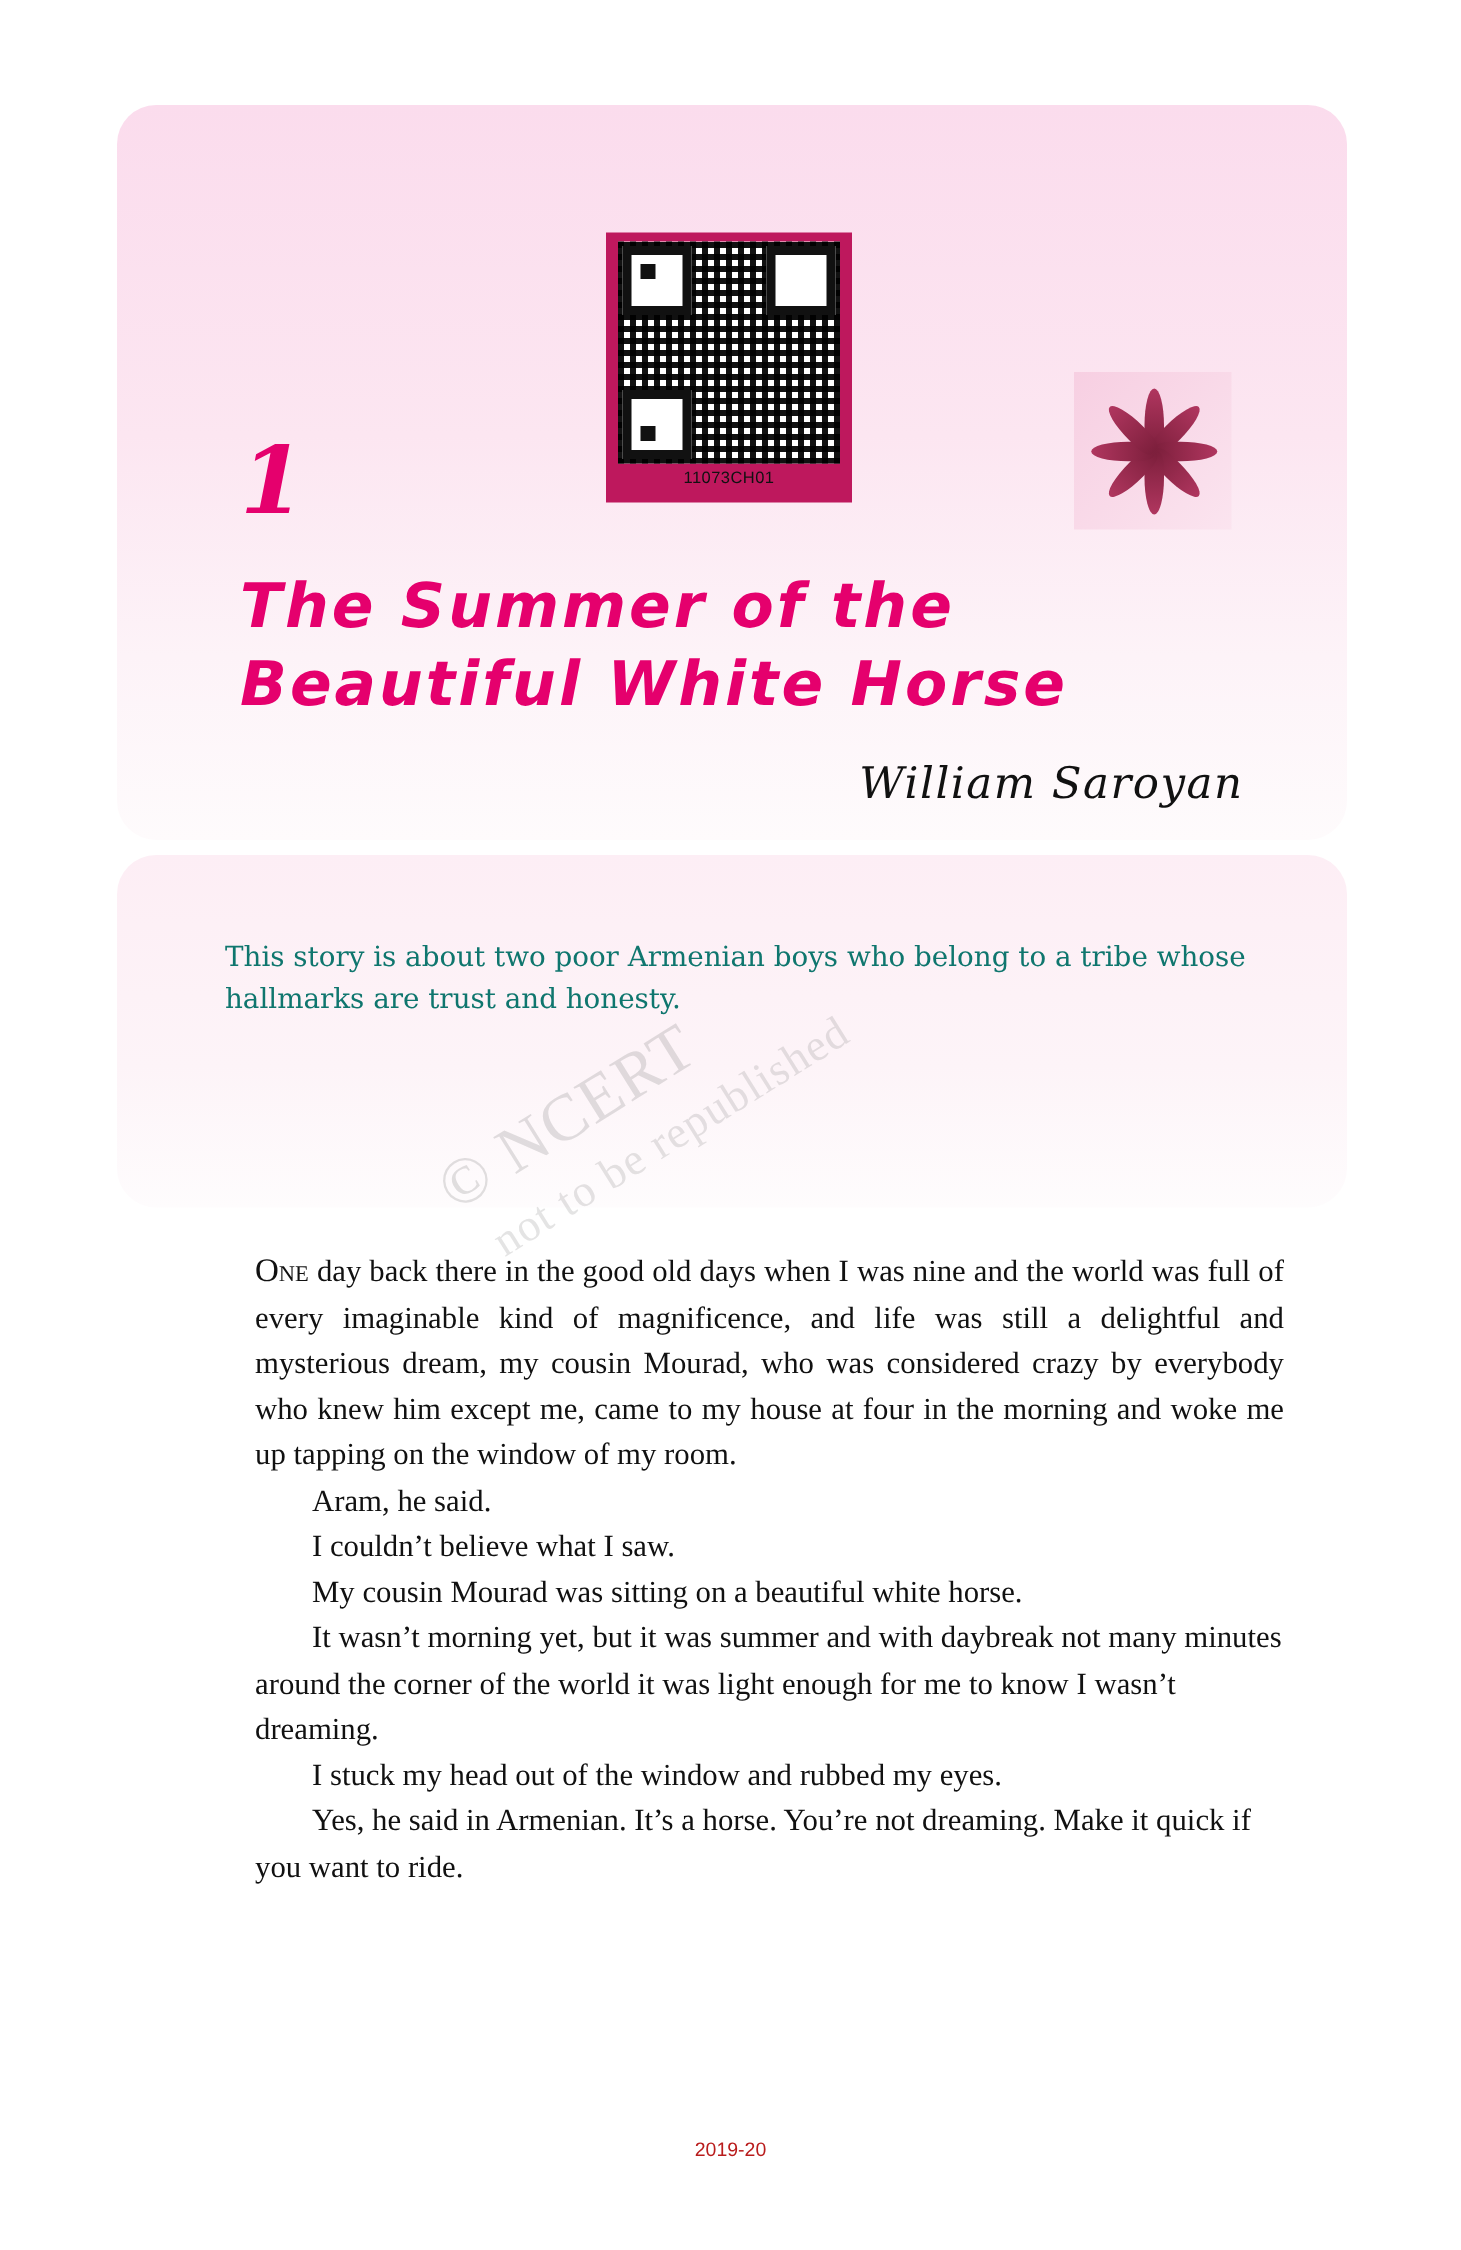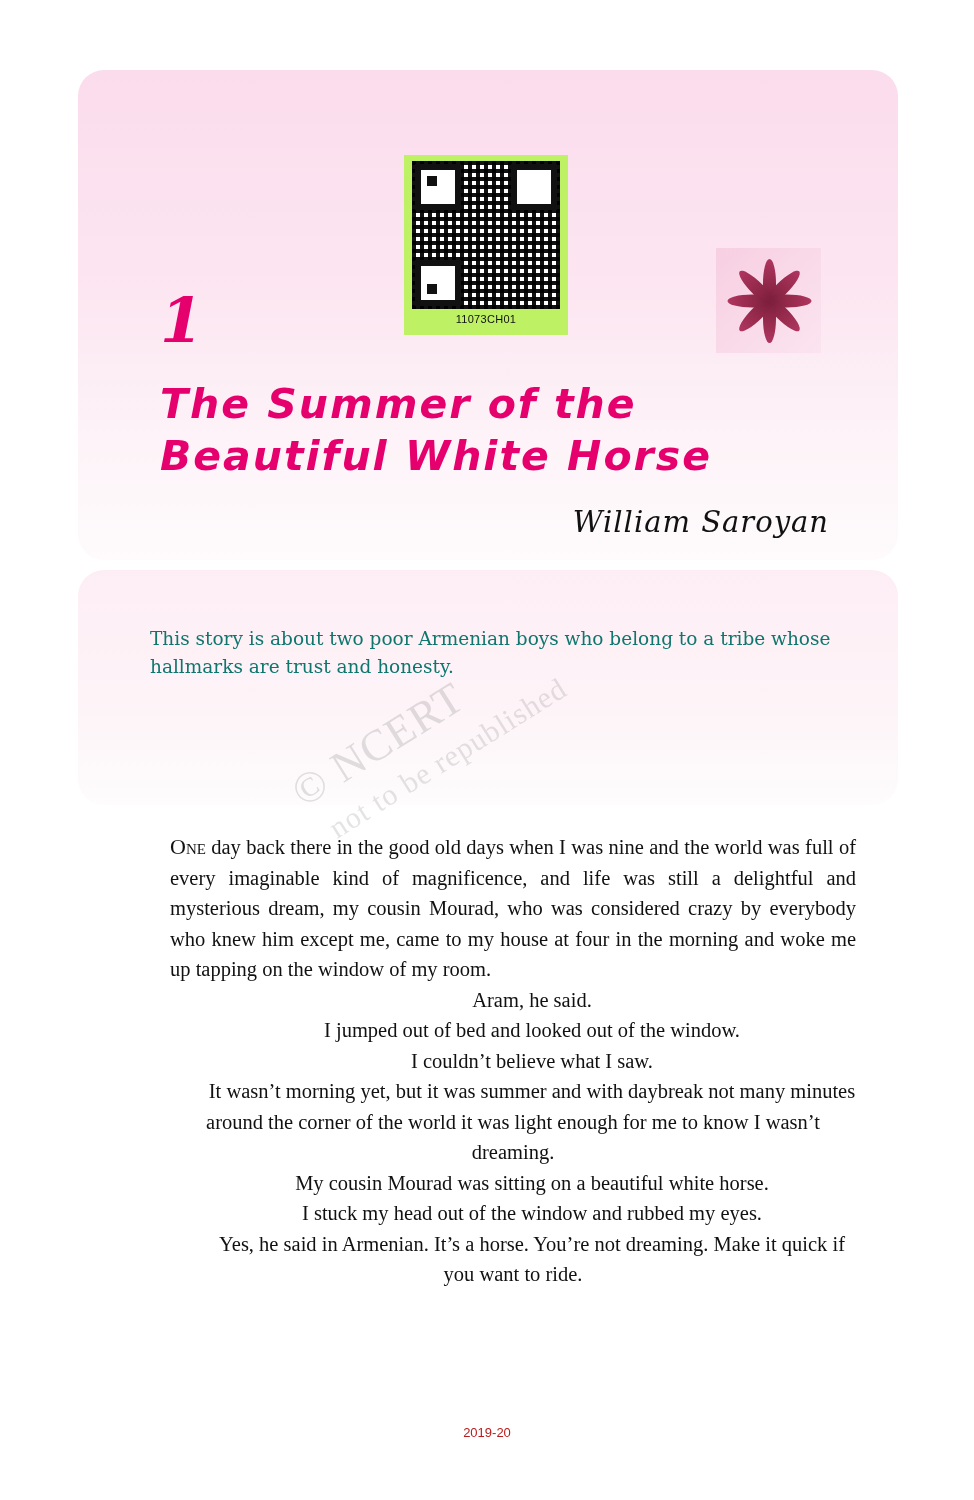--- a/index.html
+++ b/index.html
@@ -33,21 +33,21 @@
     border-radius: 26px;
     background: linear-gradient(to bottom, #fbdced 0%, #fce6f1 45%, #fdf3f8 75%, #fefbfc 100%);
   }
 
   .qr-wrap {
     position: absolute;
     left: 404px;
     top: 155px;
     width: 164px;
     height: 180px;
-    background: #bef264;
+    background: #be185d;
     text-align: center;
   }
   .qr-code {
     width: 148px;
     height: 148px;
     margin: 6px auto 0 auto;
     background-color: #ffffff;
     background-image:
       
       repeating-linear-gradient(90deg, #111 0 4px, transparent 4px 8px),
@@ -210,21 +210,21 @@
     line-height: 30.5px;
     color: #111;
     text-align: justify;
     margin-left: 22px;
   }
   .body-text p {
     margin: 0;
   }
   .body-text p.indent {
     text-indent: 38px;
-    text-align: center;
+    text-align: left;
   }
   .smallcaps {
     font-variant: small-caps;
     font-size: 22px;
   }
 
   .footer {
     position: absolute;
     left: 0;
     top: 1425px;
@@ -276,23 +276,22 @@
   <div class="intro-text">This story is about two poor Armenian boys who belong to a tribe whose hallmarks are trust and honesty.</div>
 
   <div class="watermark">
     <span>© NCERT</span>
     <span class="line2">not to be republished</span>
   </div>
 
   <div class="body-text" id="body-text">
       <p><span class="smallcaps">One</span> day back there in the good old days when I was  nine and the world was full of every imaginable kind of magnificence, and life was still a delightful and mysterious dream, my cousin Mourad, who was considered crazy by everybody who knew him except me, came to my house at four in the morning and woke me up tapping on the window of my room.</p>
       <p class="indent">Aram, he said.</p>
-      <p class="indent">I jumped out of bed and looked out of the window.</p>
       <p class="indent">I couldn’t believe what I saw.</p>
+      <p class="indent">My cousin Mourad was sitting on a beautiful white horse.</p>
       <p class="indent">It wasn’t morning yet, but it was summer and with daybreak not many minutes around the corner of the world it was light enough for me to know I wasn’t dreaming.</p>
-      <p class="indent">My cousin Mourad was sitting on a beautiful white horse.</p>
       <p class="indent">I stuck my head out of the window and rubbed my eyes.</p>
       <p class="indent">Yes, he said in Armenian. It’s a horse. You’re not dreaming. Make it quick if you want to ride.</p>
     </div>
 
   <div class="footer">2019-20</div>
 
 </div>
 
 </body></html>

